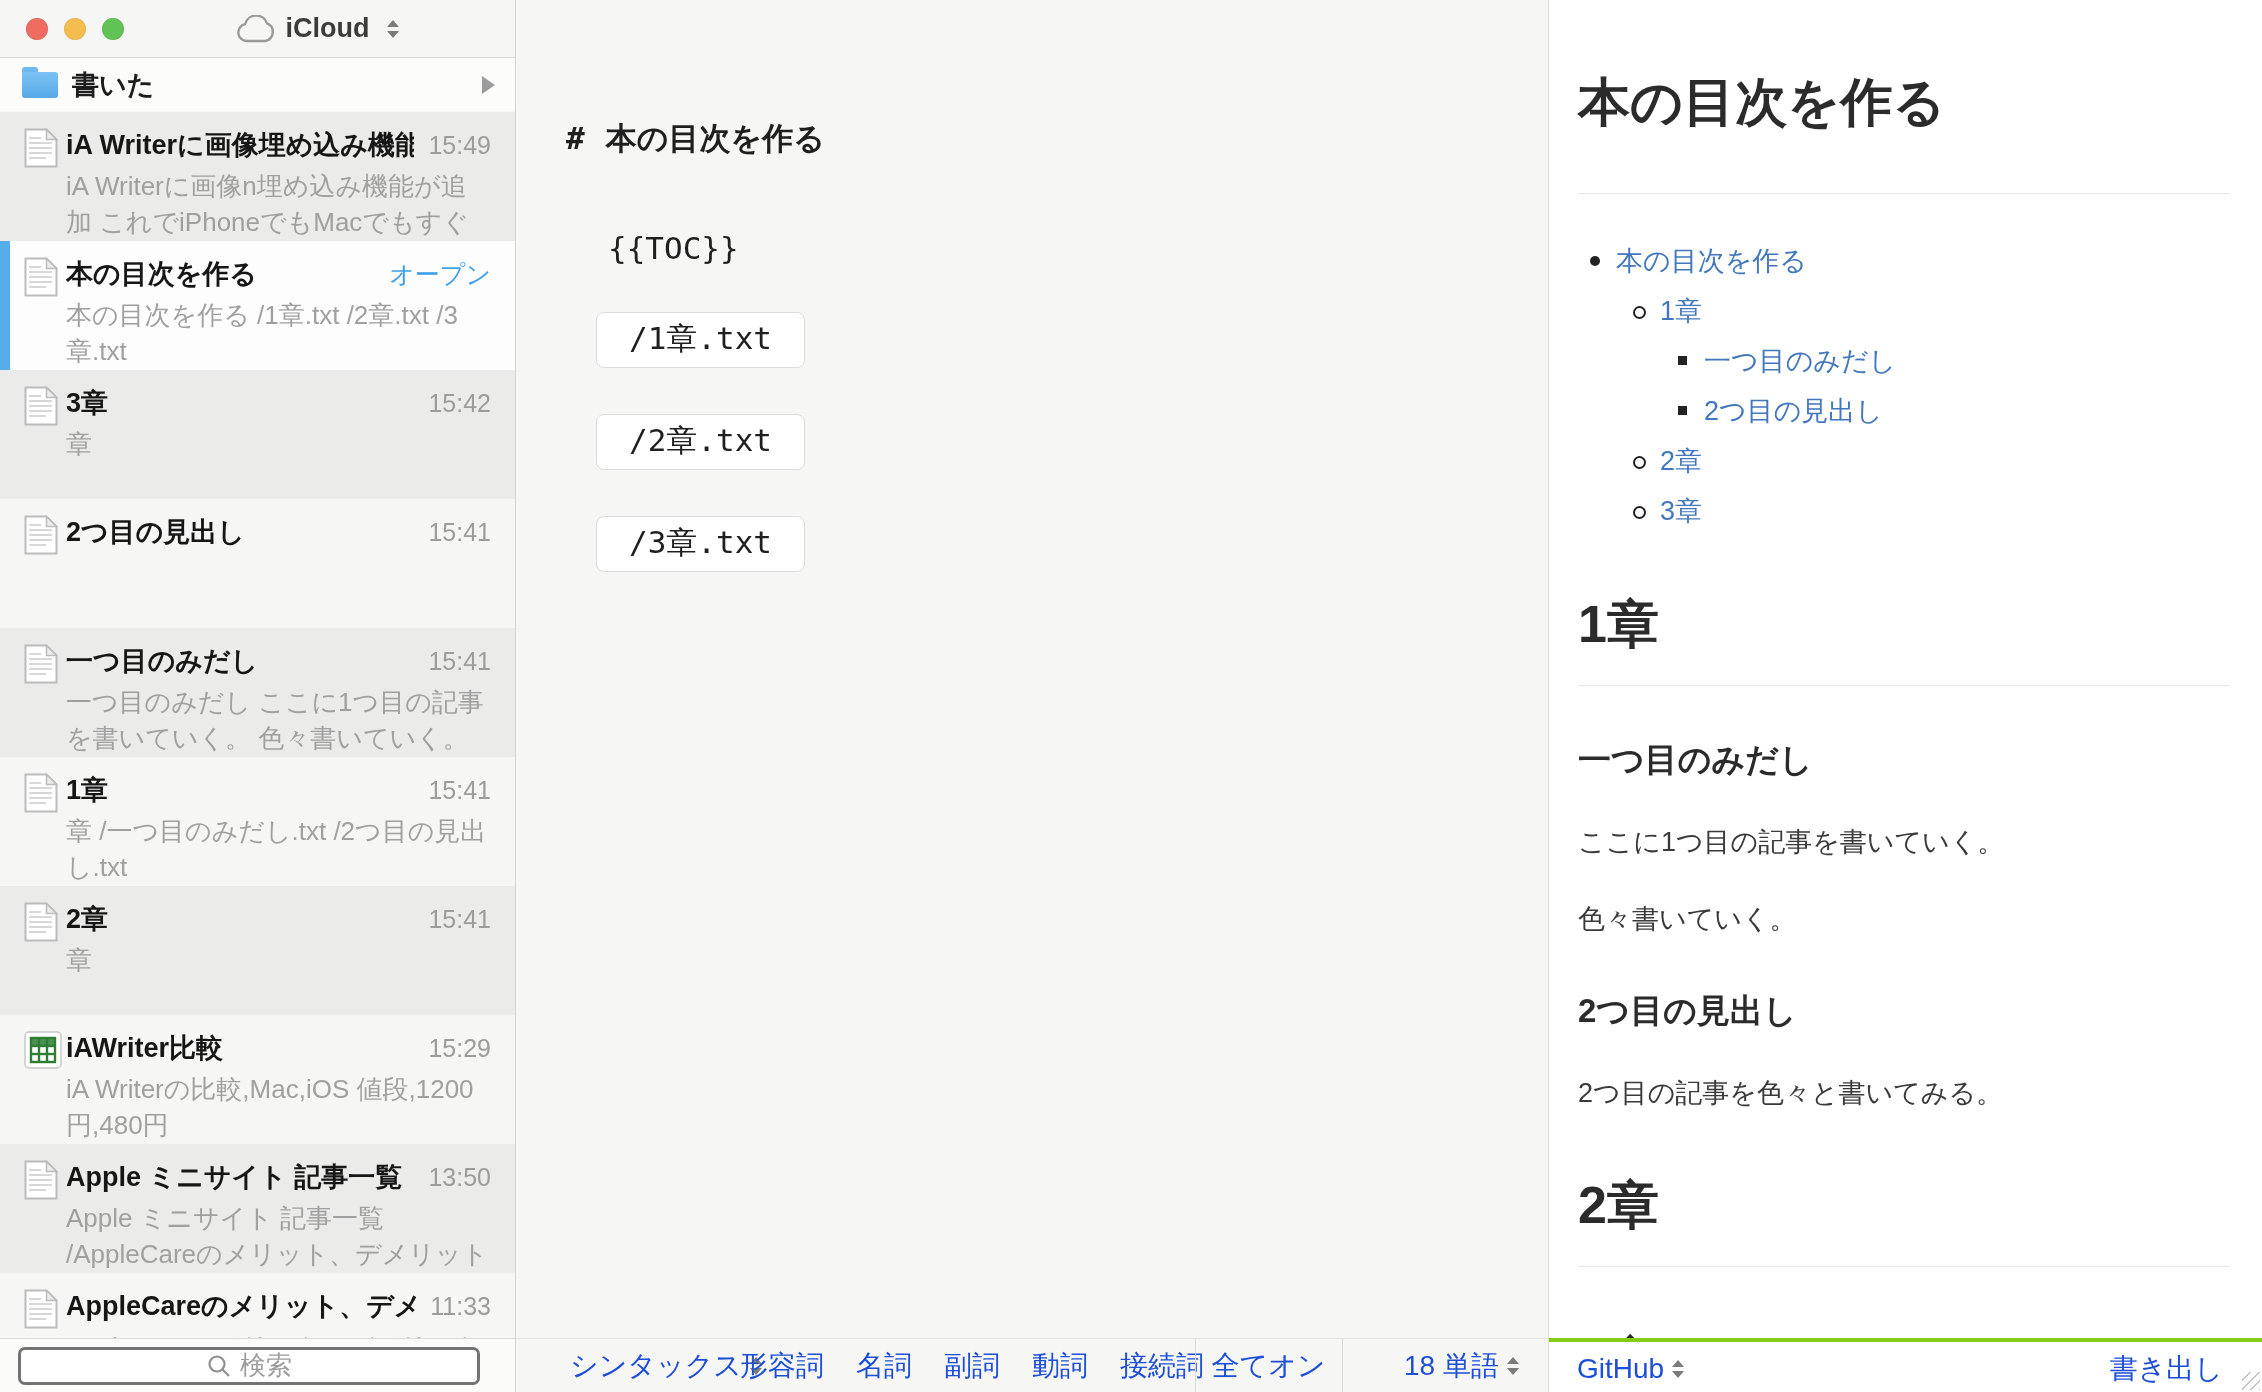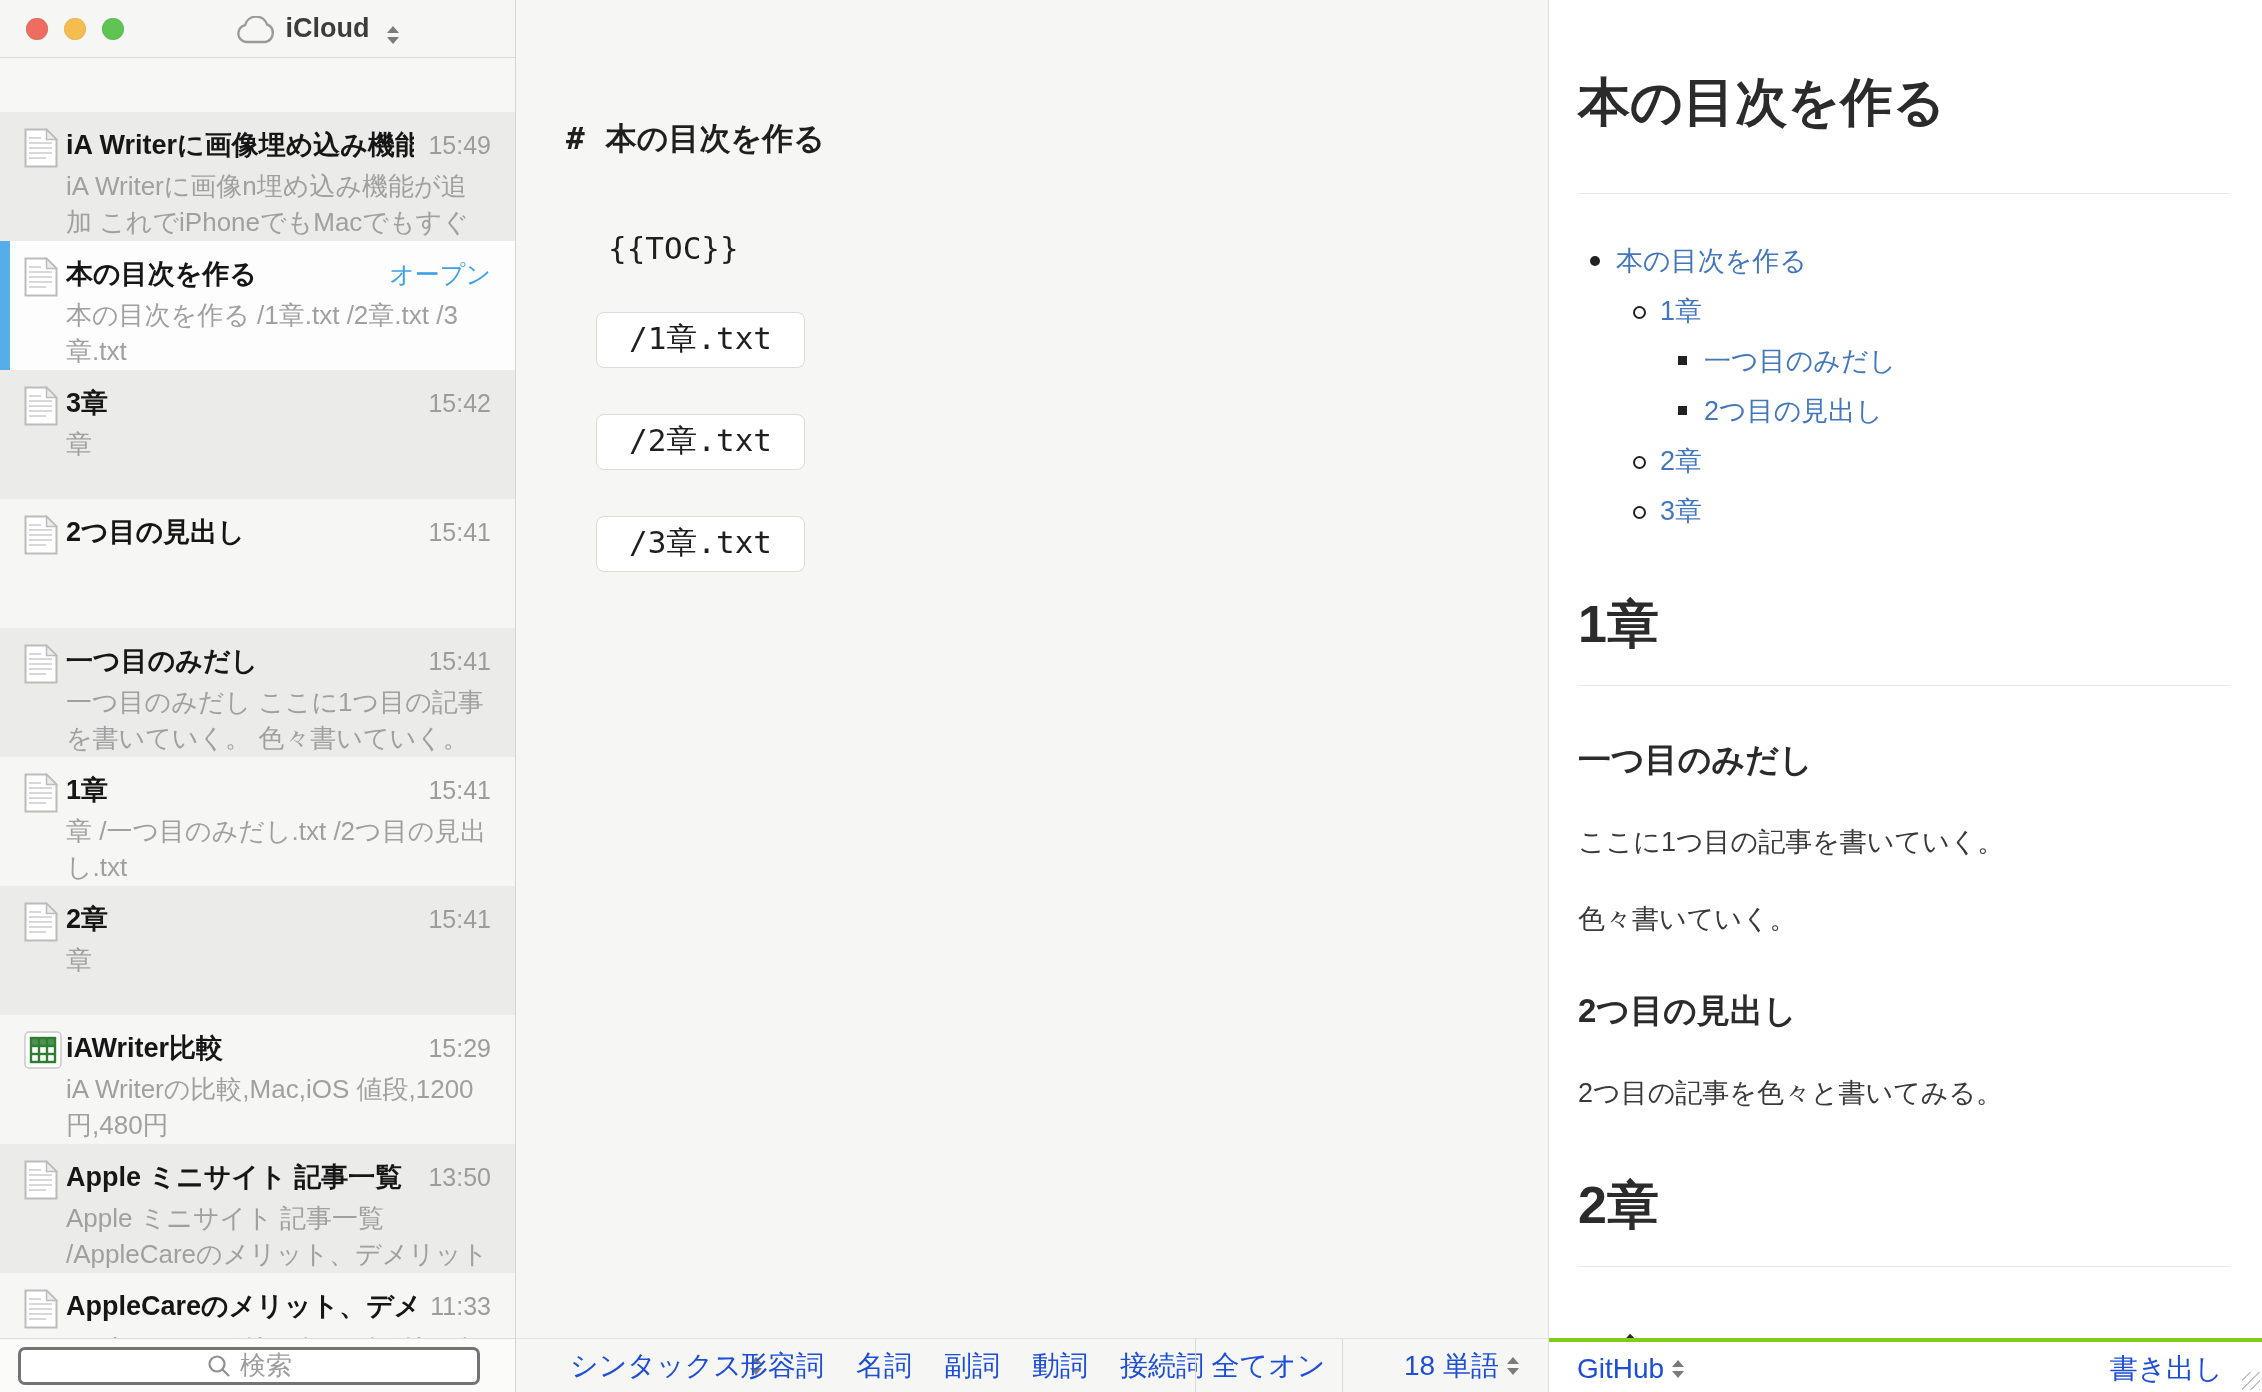--- a/index.html
+++ b/index.html
@@ -8,21 +8,21 @@
   .window { position:relative; width:2262px; height:1392px; background:#f6f6f4; }
 
   
   .sidebar { position:absolute; left:0; top:0; width:516px; height:1392px;
              background:#f7f7f6; border-right:1px solid #d5d5d3; }
   .titlebar { position:relative; height:58px; background:#f6f6f5; border-bottom:1px solid #dadad8;
               display:flex; align-items:center; justify-content:center; }
   .traffic { position:absolute; left:26px; top:18px; display:flex; gap:16px; }
   .light { width:22px; height:22px; border-radius:50%; box-shadow:inset 0 0 1px rgba(0,0,0,.25); }
   .light.red{background:#ee6c60;} .light.yellow{background:#f5bd4f;} .light.green{background:#61c354;}
-  .lib-select { display:flex; align-items:flex-end; gap:10px; color:#3c3c3c; font-size:27px; font-weight:600; margin-left:120px; }
+  .lib-select { display:flex; align-items:center; gap:10px; color:#3c3c3c; font-size:27px; font-weight:600; margin-left:120px; }
   .updown { display:inline-flex; flex-direction:column; gap:4px; margin-left:8px; }
   .updown i { display:block; width:0; height:0; border-left:6px solid transparent; border-right:6px solid transparent; }
   .updown .up { border-bottom:7px solid #7b7b7b; }
   .updown .down { border-top:7px solid #7b7b7b; }
 
   .folder-row { position:relative; height:53px; background:#fcfcfb; display:flex; align-items:center; padding:0 20px 0 22px; }
   .folder-icon { width:36px; height:26px; position:relative; margin-right:14px; }
   .folder-icon .tab { position:absolute; left:0; top:-5px; width:16px; height:8px; background:#6fb9ef; border-radius:3px 3px 0 0; }
   .folder-icon .body { position:absolute; left:0; top:0; width:36px; height:26px; background:linear-gradient(#7cc2f2,#58a9e9); border-radius:3px; }
   .folder-name { font-size:27px; font-weight:700; color:#1d1d1d; flex:1; }
@@ -101,20 +101,28 @@
           <path d="M10.5 26 a8.5 8.5 0 0 1 -1.5-16.8 A11.5 11.5 0 0 1 31 8.3 a9.3 9.3 0 0 1 -1.5 17.7 z" fill="none" stroke="#9a9a9a" stroke-width="2.4"></path>
         </svg>
         <span>iCloud</span>
         <span class="updown">
             <i class="up"></i>
             <i class="down"></i>
           </span>
       </div>
     </div>
 
+    <div class="folder-row">
+      <span class="folder-icon">
+          <span class="tab"></span>
+          <span class="body"></span>
+        </span>
+      <span class="folder-name">書いた</span>
+      <span class="disclosure"></span>
+    </div>
 
     <div class="doc-list">
         <div class="row shade">
     <span class="icon-holder">
       <svg class="doc-svg" width="34" height="40" viewBox="0 0 34 40" style="display: block;">
         <path d="M1.5 1.5 h21 l10 10 v27 h-31 z" fill="#ffffff" stroke="#bcbcbc" stroke-width="2"></path>
         <path d="M22.5 1.5 l10 10 h-10 z" fill="#ececec" stroke="#bcbcbc" stroke-width="1.5"></path>
         <g stroke="#cfcfcf" stroke-width="1.6">
           <line x1="5" y1="10" x2="17" y2="10"></line>
                 <line x1="5" y1="15" x2="28" y2="15"></line>

